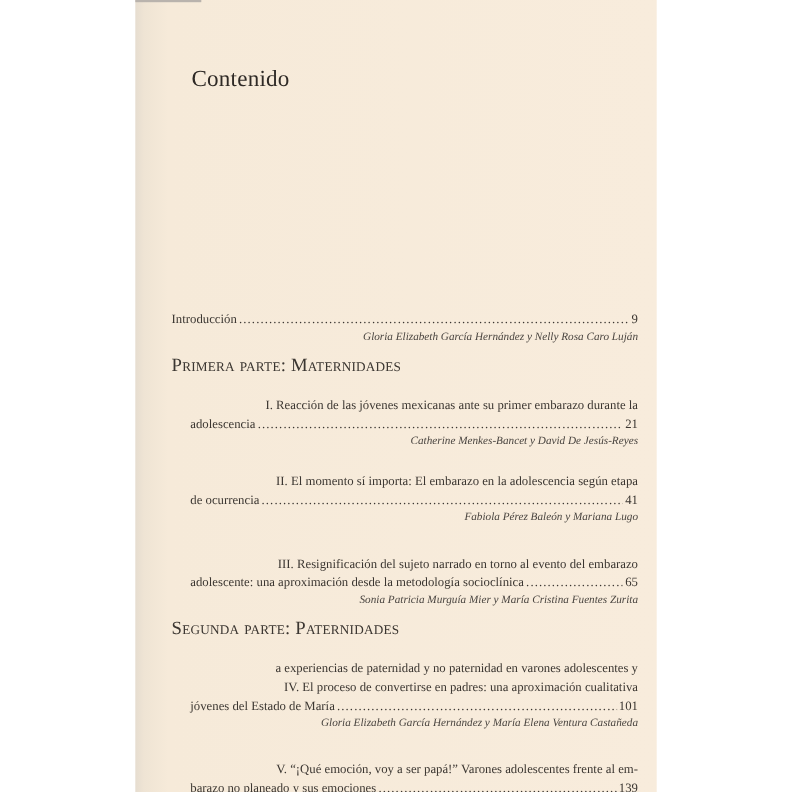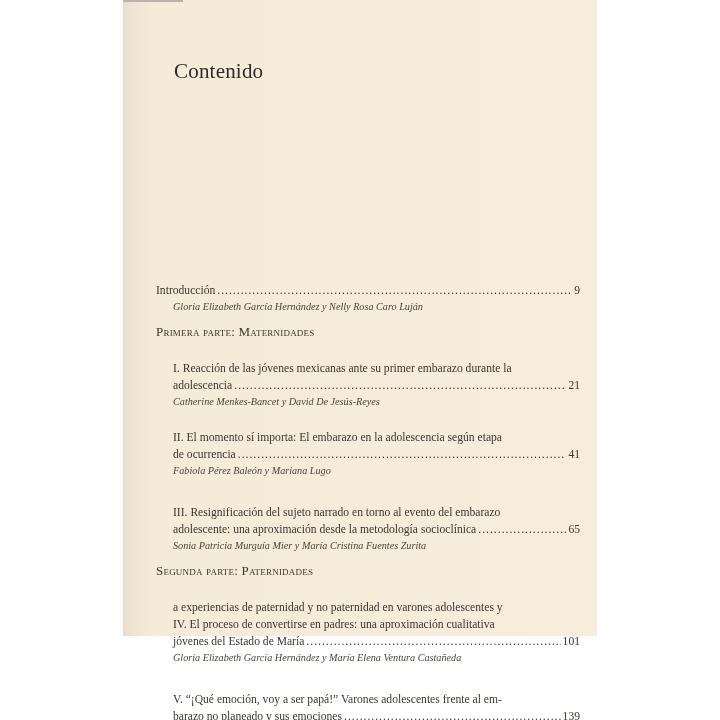--- a/index.html
+++ b/index.html
@@ -8,21 +8,21 @@
       width: 720px;
       height: 720px;
       background: #ffffff;
       overflow: hidden;
     }
     .page {
       position: absolute;
       left: 123px;
       top: 0;
       width: 474px;
-      height: 636px;
+      height: 720px;
       background: linear-gradient(to right, #e6ddd0 0px, #efe4d4 8px, #f6ead9 30px, #f8ecdc 100%);
       color: #3b3631;
       font-family: "Liberation Serif", "DejaVu Serif", serif;
     }
     .page::before {
       content: "";
       position: absolute;
       left: 0; top: 0;
       width: 60px; height: 2px;
       background: #b9b3ad;
@@ -65,31 +65,31 @@
     .row .dots {
       flex: 1 1 auto;
       overflow: hidden;
       margin: 0 2px;
       letter-spacing: 1px;
     }
     .row .dots::after {
       content: "..............................................................................................................................................................................................";
     }
     .row .num { flex: 0 0 auto; }
-    .line { white-space: nowrap; }
+    .line { white-space: nowrap; text-align: right; }
     .author {
       font-style: italic;
       font-size: 10.2px;
       line-height: 15px;
       padding-left: 17px;
       color: #4a4540;
     }
     .section-head {
       font-variant: small-caps;
-      font-size: 13px;
+      font-size: 17px;
       margin-top: 9px;
       line-height: 17px;
       letter-spacing: 0.2px;
     }
     .chapter {
       padding-left: 17px;
       margin-top: 20px;
     }
     .chapter .author { padding-left: 0; }
     .gap { height: 6px; }

